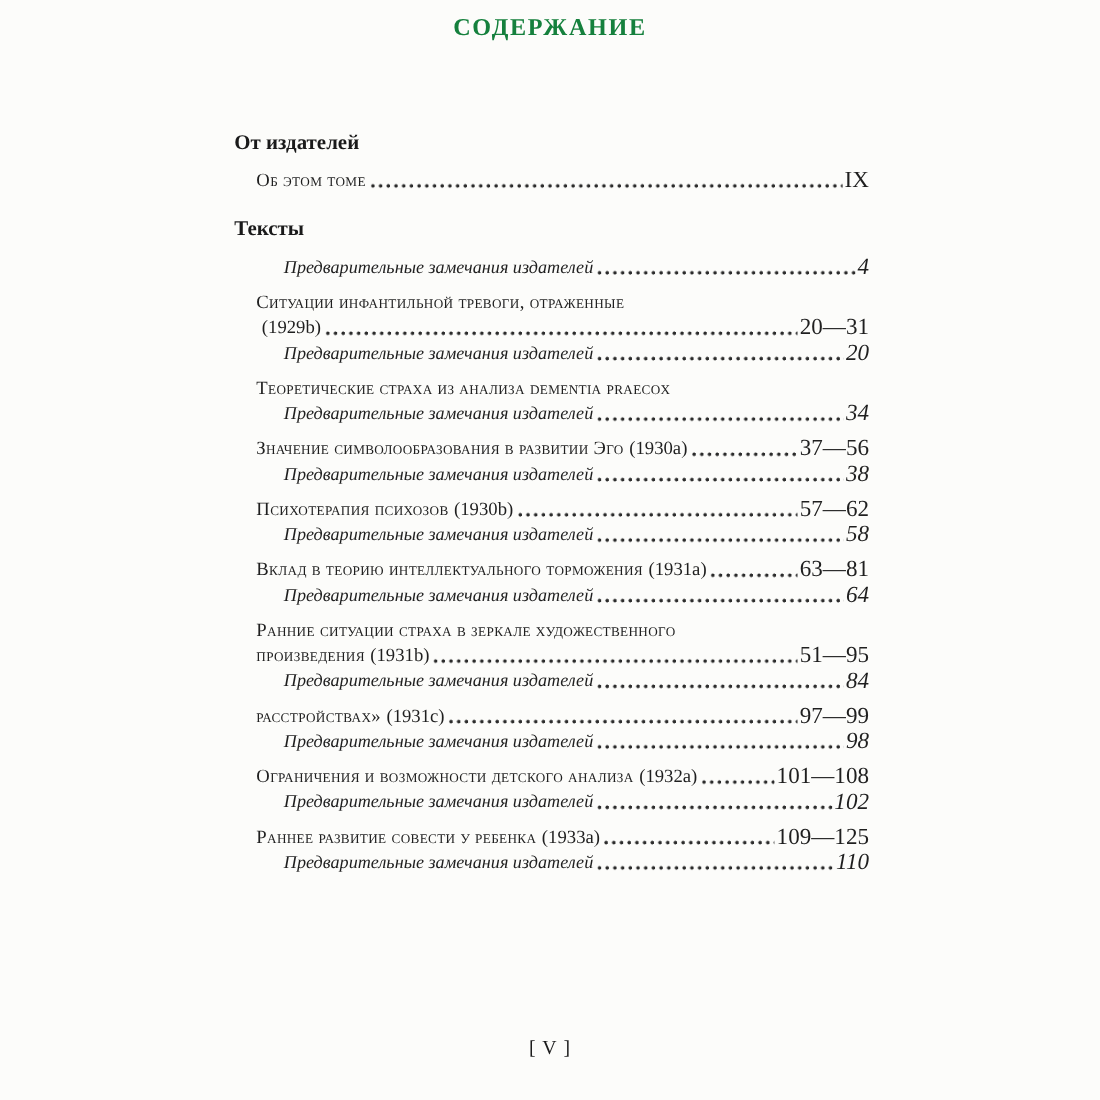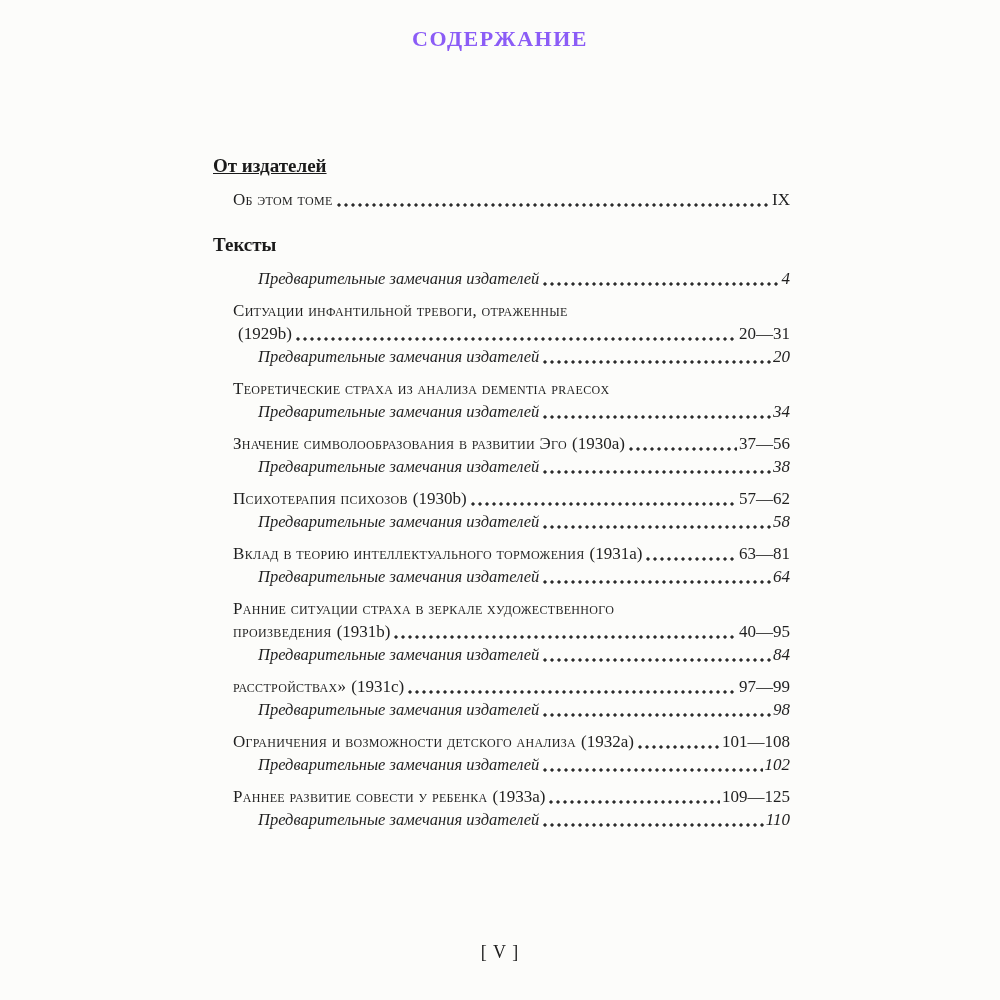--- a/index.html
+++ b/index.html
@@ -10,42 +10,41 @@
     color: #1f1f1f;
   }
   .page {
     position: relative;
     width: 1000px;
     height: 1000px;
     background: #fcfcfa;
     overflow: hidden;
   }
   .title {
-    margin: 16px;
+    margin: 2px;
     padding-top: 10px;
     text-align: center;
     font-size: 22px;
     font-weight: 600;
     letter-spacing: 1.5px;
-    color: #8b5cf6;
+    color: #15803d;
   }
   .toc {
     width: 577px;
     margin-left: 213px;
   }
   .sec-head {
     margin: 22px 0 10px 0;
     font-size: 19px;
     font-weight: bold;
     line-height: 24px;
     color: #1a1a1a;
   }
   .sec-head.first {
-    margin-top: 102px;
-    text-decoration: underline;
+    margin-top: 80px;
   }
   .row {
     display: flex;
     align-items: flex-start;
     line-height: 23px;
     font-size: 17px;
   }
   .indent1 { padding-left: 20px; }
   .indent2 { padding-left: 45px; font-style: italic; }
   .sc { font-variant: small-caps; letter-spacing: 0.3px; }
@@ -63,21 +62,21 @@
     left: 4px;
     right: 2px;
     bottom: 4px;
     height: 4px;
     background-image: radial-gradient(circle at 2px 2px, #2b2b2b 1.35px, rgba(0,0,0,0) 1.9px);
     background-size: 7px 4px;
     background-repeat: repeat-x;
   }
   .pg {
     white-space: nowrap;
-    font-size: 17px;
+    font-size: 21px;
   }
   .entry { margin-bottom: 9px; }
   .footer {
     position: absolute;
     left: 0;
     right: 0;
     top: 942px;
     text-align: center;
     font-size: 18px;
     letter-spacing: 1px;
@@ -176,21 +175,21 @@
           </div>
         </div>
         <div class="entry">
           <div class="row indent1">
             <span class="txt sc">Ранние ситуации страха в зеркале художественного</span>
           </div>
           <div class="row indent1">
             <span class="txt sc">произведения</span>
             <span class="tail">(1931b)</span>
             <span class="dots"></span>
-            <span class="pg">40—95</span>
+            <span class="pg">51—95</span>
           </div>
           <div class="row indent2 note-row">
             <span class="txt">Предварительные замечания издателей</span>
             <span class="dots"></span>
             <span class="pg">84</span>
           </div>
         </div>
         <div class="entry">
           <div class="row indent1">
             <span class="txt sc">расстройствах»</span>

